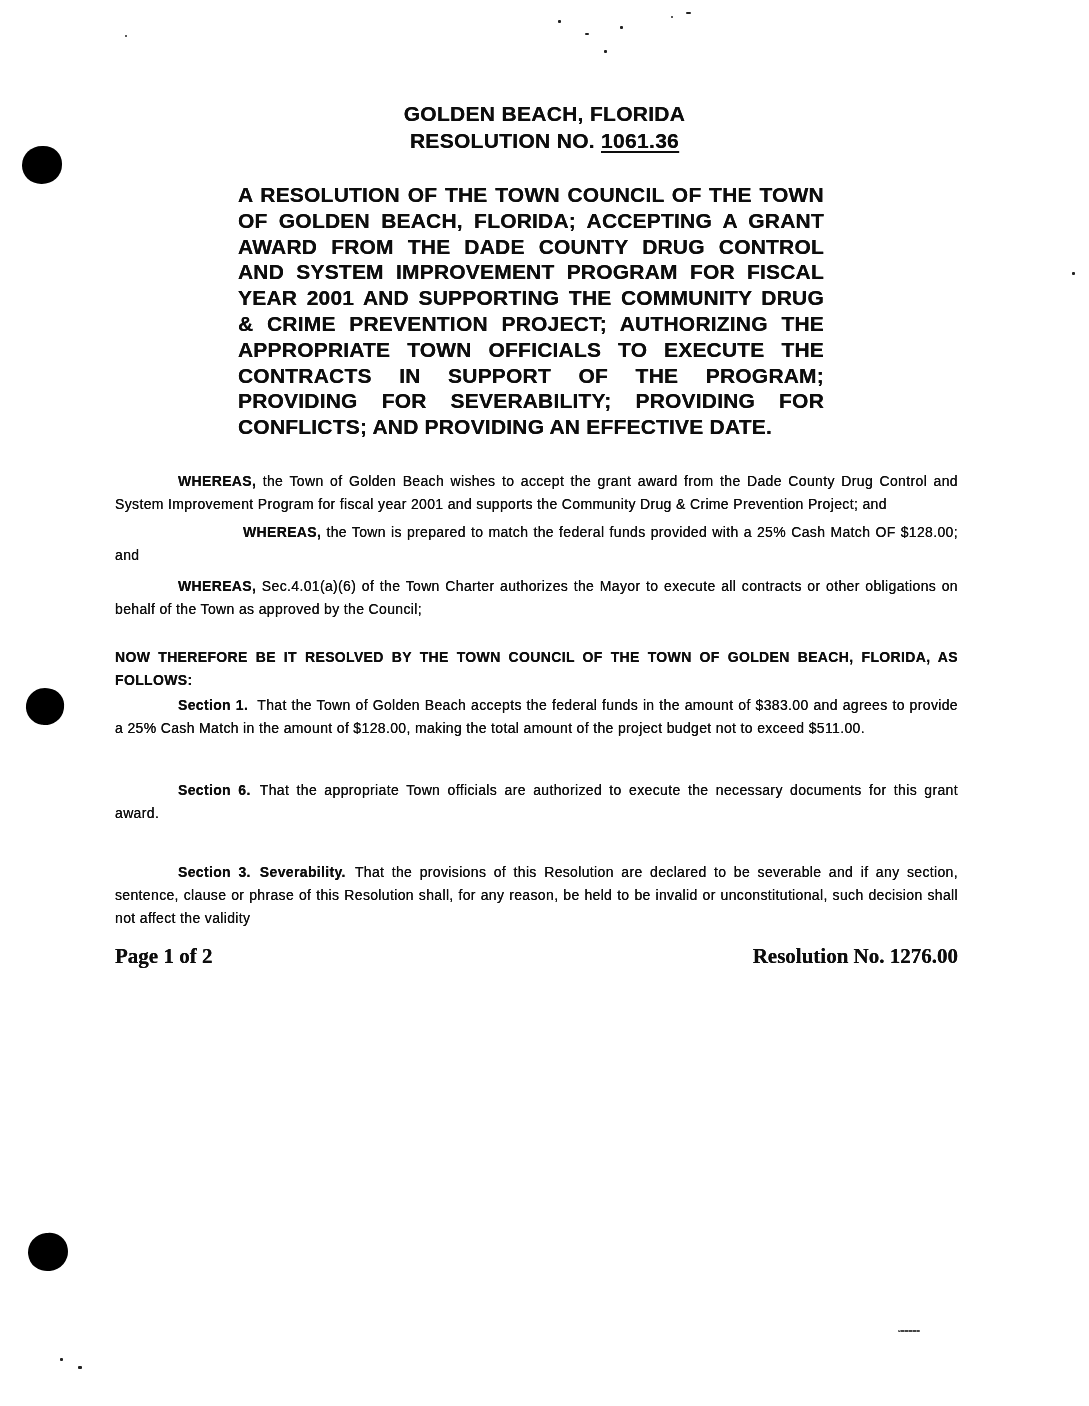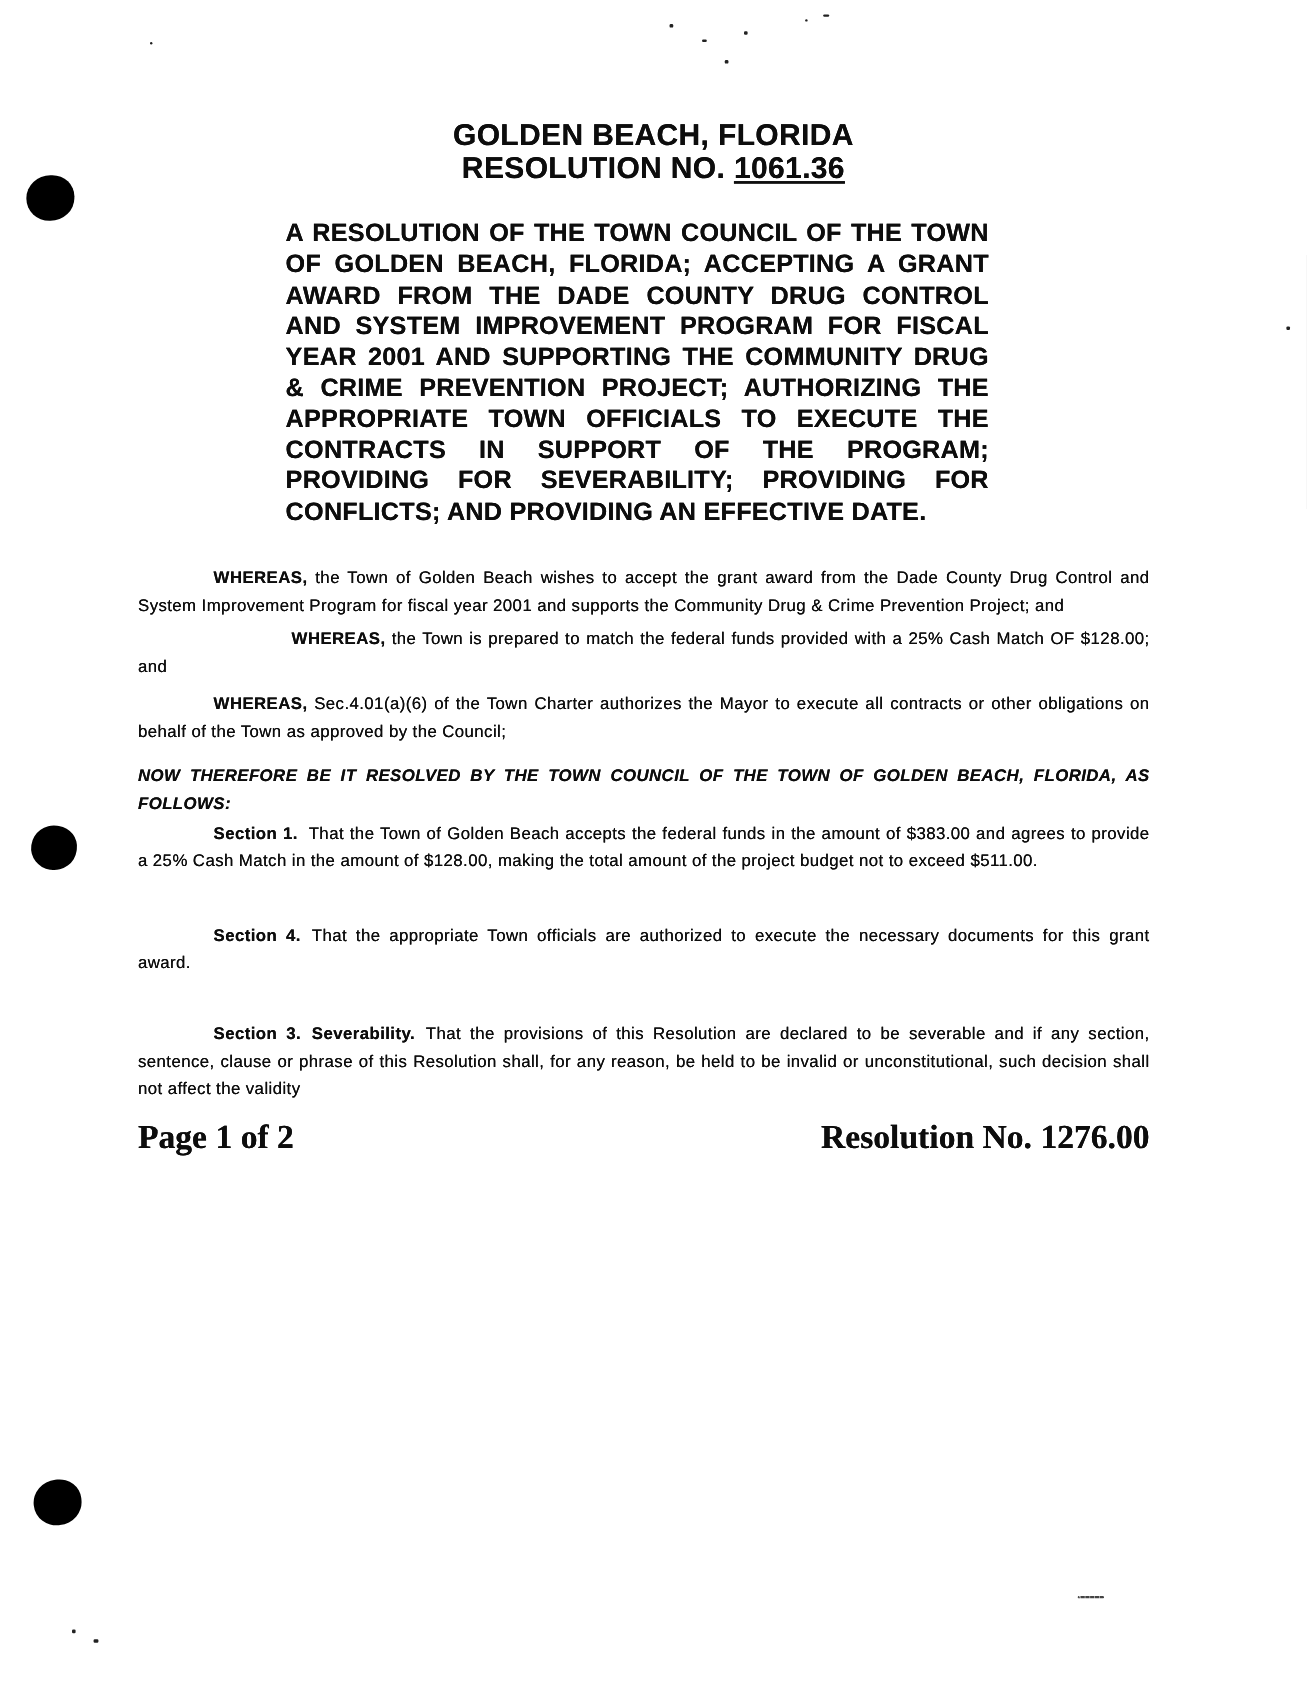--- a/index.html
+++ b/index.html
@@ -34,21 +34,21 @@
   .sp8  { left: 1072px; top: 272px; }
   .sp9  { left: 60px;  top: 1358px; }
   .sp10 { left: 78px;  top: 1366px; width: 4px; height: 3px; }
   .dots { position: absolute; left: 898px; top: 1330px; width: 22px; height: 0;
           border-top: 2px dotted #444; background: none; }
 
   .header {
     padding-top: 100px;
     text-align: center;
     font-weight: bold;
-    font-size: 25px;
+    font-size: 21px;
     line-height: 27px;
     letter-spacing: 0.3px;
     text-shadow: 0 0 0.5px currentColor;
   }
   .u-num { text-decoration: underline; text-decoration-thickness: 2px; text-underline-offset: 3px; }
 
   .title-block {
     margin: 28px 0 0 238px;
     width: 586px;
     font-weight: bold;
@@ -72,33 +72,33 @@
   }
   .indent      { text-indent: 63px; }
   .indent-deep { text-indent: 128px; }
   .lead-bold   { font-weight: bold; }
   .lead-sec    { font-weight: bold; text-decoration-thickness: 2px; text-underline-offset: 3px; }
   .sec-rest    { margin-left: 9px; }
   .lead-sec2   { margin-left: 9px; }
   .mt-w1  { margin-top: 30px; }
   .mt-w2  { margin-top: 5px; }
   .mt-w3  { margin-top: 8px; }
-  .mt-now { margin-top: 14px; font-style: italic; }
+  .mt-now { margin-top: 25px; }
   .now-par { font-weight: bold; }
   .mt-s1  { margin-top: 2px; }
   .mt-s2  { margin-top: 39px; }
   .mt-s3  { margin-top: 36px; }
 
   .footer {
     margin: 14px 131px 0 115px;
     display: flex;
     justify-content: space-between;
     font-family: "Liberation Serif", serif;
     font-weight: bold;
-    font-size: 28px;
+    font-size: 21px;
     text-shadow: 0 0 0.4px currentColor;
   }
 </style>
 </head>
 <body>
 
 <div class="doc-page">
 
   <div class="punch p1"></div>
   <div class="punch p2"></div>
@@ -128,21 +128,21 @@
     <p class="body-par indent mt-w1"><span class="lead-bold">WHEREAS,</span><span> the Town of Golden Beach wishes to accept the grant award from the Dade County Drug Control and System Improvement Program for fiscal year 2001 and supports the Community Drug &amp; Crime Prevention Project; and</span></p>
 
     <p class="body-par indent-deep mt-w2"><span class="lead-bold">WHEREAS,</span><span> the Town is prepared to match the federal funds provided with a 25% Cash Match OF $128.00; and</span></p>
 
     <p class="body-par indent mt-w3"><span class="lead-bold">WHEREAS,</span><span> Sec.4.01(a)(6) of the Town Charter authorizes the Mayor to execute all contracts or other obligations on behalf of the Town as approved by the Council;</span></p>
 
     <p class="body-par now-par mt-now">NOW THEREFORE BE IT RESOLVED BY THE TOWN COUNCIL OF THE TOWN OF GOLDEN BEACH, FLORIDA, AS FOLLOWS:</p>
 
     <p class="body-par indent mt-s1"><span class="lead-sec">Section 1.</span><span class="sec-rest">That the Town of Golden Beach accepts the federal funds in the amount of $383.00 and agrees to provide a 25% Cash Match in the amount of $128.00, making the total amount of the project budget not to exceed $511.00.</span></p>
 
-    <p class="body-par indent mt-s2"><span class="lead-sec">Section 4.</span><span class="sec-rest">That the appropriate Town officials are authorized to execute the necessary documents for this grant award.</span></p>
+    <p class="body-par indent mt-s2"><span class="lead-sec">Section 6.</span><span class="sec-rest">That the appropriate Town officials are authorized to execute the necessary documents for this grant award.</span></p>
 
     <p class="body-par indent mt-s3"><span class="lead-sec">Section 3.</span><span class="lead-sec lead-sec2">Severability.</span><span class="sec-rest">That the provisions of this Resolution are declared to be severable and if any section, sentence, clause or phrase of this Resolution shall, for any reason, be held to be invalid or unconstitutional, such decision shall not affect the validity</span></p>
 
   </div>
 
   <div class="footer">
     <span>Page 1 of 2</span>
     <span>Resolution No. 1276.00</span>
   </div>
 

